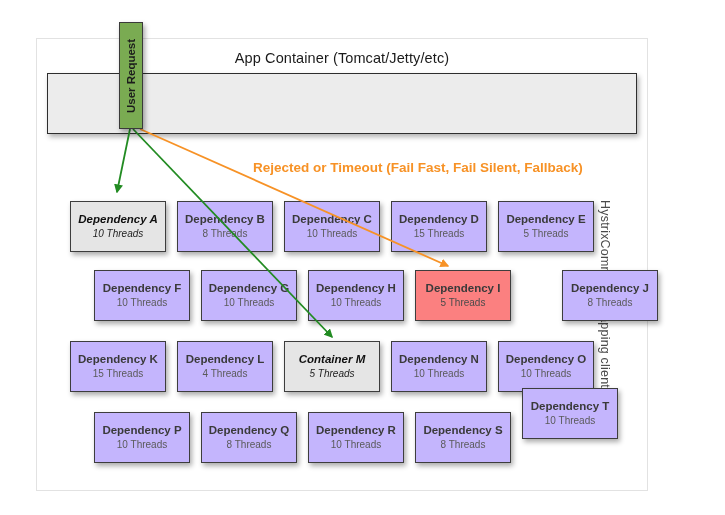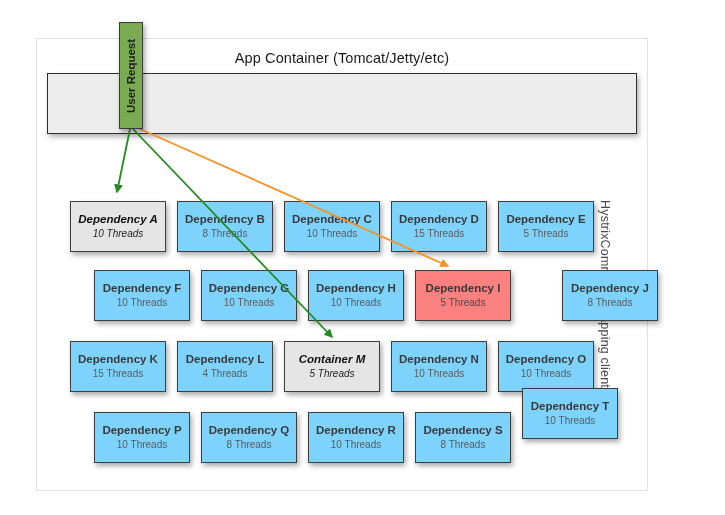--- a/index.html
+++ b/index.html
@@ -109,21 +109,21 @@
     white-space: nowrap;
   }
 
   
   .dep {
     position: absolute;
     width: 96px;
     height: 51px;
     box-sizing: border-box;
     border: 1.4px solid #3d3d3d;
-    background: #7dd3fc;
+    background: #c4b5fd;
     box-shadow: 2px 3px 5px rgba(0,0,0,0.33);
     display: flex;
     flex-direction: column;
     align-items: center;
     justify-content: center;
     z-index: 4;
   }
   .dep .name {
     font-size: 11.5px;
     font-weight: bold;
@@ -164,20 +164,21 @@
   <div class="outer-frame"></div>
 
   <div class="container-title">App Container (Tomcat/Jetty/etc)</div>
 
   <div class="app-bar"></div>
 
   <div class="user-request">
     <span class="vtext">User Request</span>
   </div>
 
+  <div class="orange-label">Rejected or Timeout (Fail Fast, Fail Silent, Fallback)</div>
 
   <div class="side-caption">HystrixCommans wrapping client libraries</div>
 
   <div id="dep-layer">
       <div class="dep green" style="left: 70px; top: 201px;">
         <div class="name">Dependency A</div>
         <div class="threads">10 Threads</div>
       </div>
       <div class="dep" style="left: 177px; top: 201px;">
         <div class="name">Dependency B</div>

